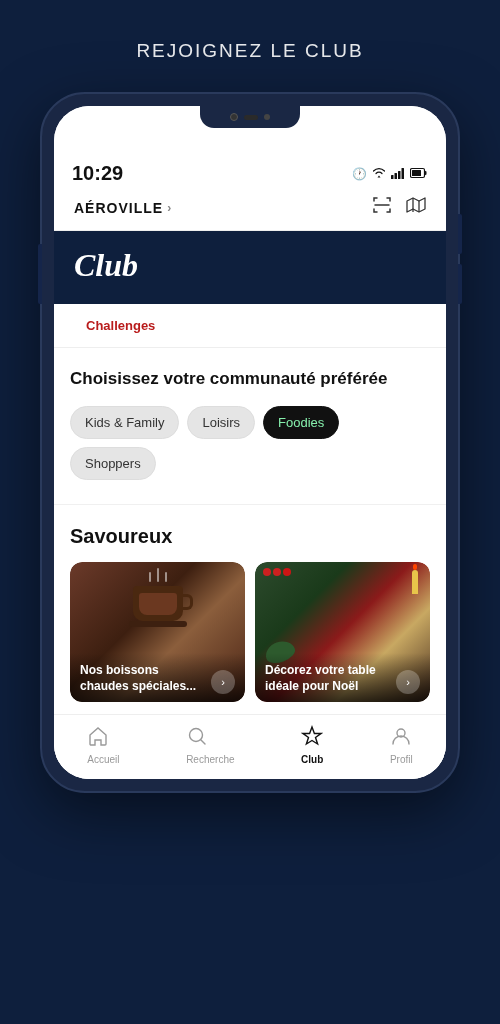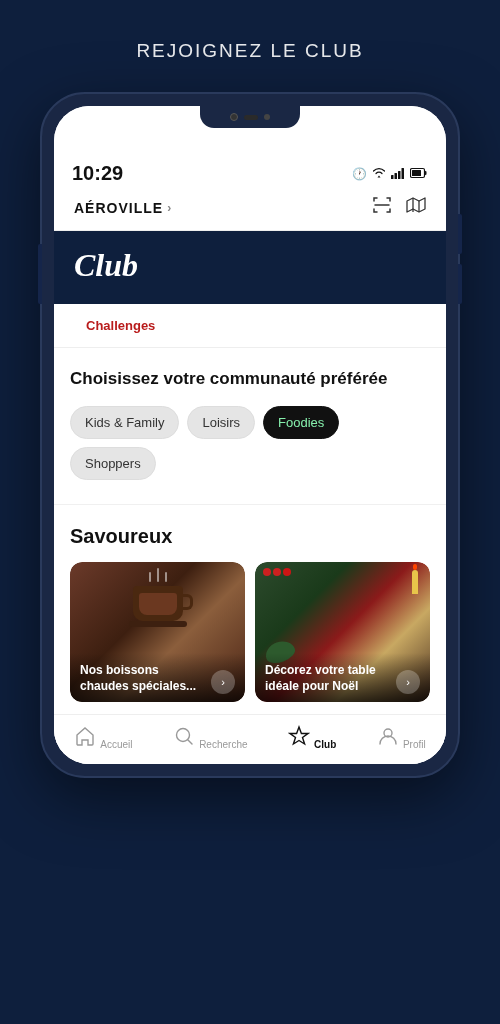--- a/index.html
+++ b/index.html
@@ -322,22 +322,22 @@
       background: white;
       display: flex;
       justify-content: space-around;
       padding: 10px 0 14px;
       border-top: 1px solid #eee;
       margin-top: 10px;
     }
 
     .nav-item {
       display: flex;
-      flex-direction: row;
-      align-items: flex-end;
+      flex-direction: column;
+      align-items: flex-start;
       gap: 4px;
       cursor: pointer;
     }
 
     .nav-icon {
       font-size: 20px;
       color: #999;
       line-height: 1;
     }
 

